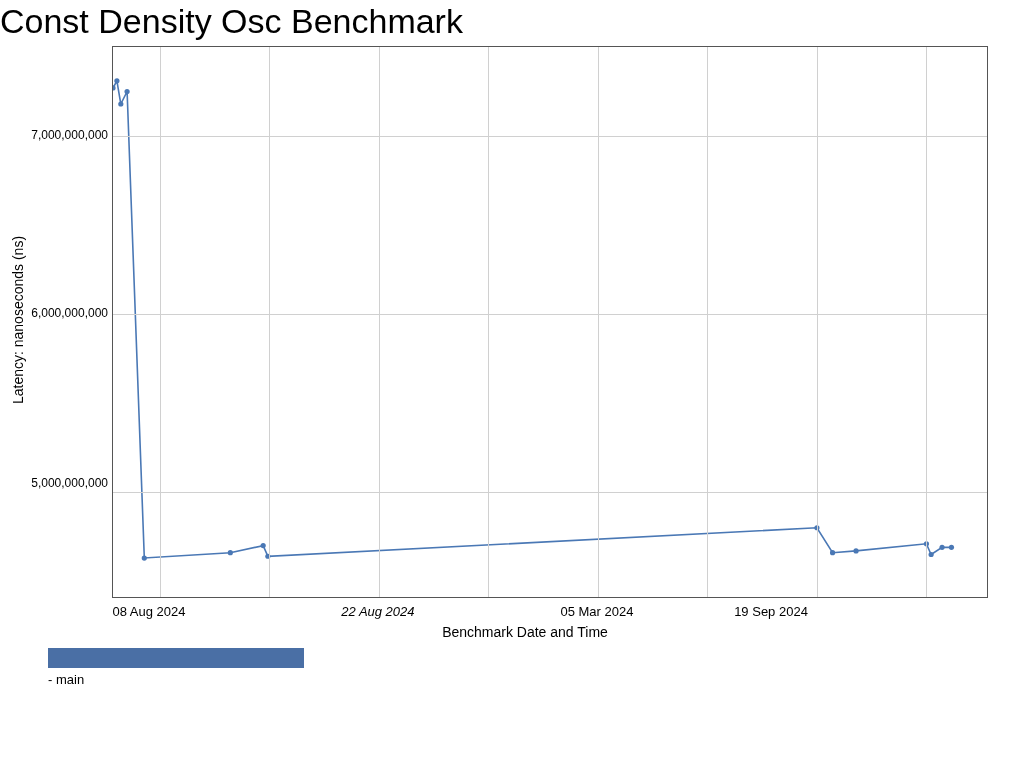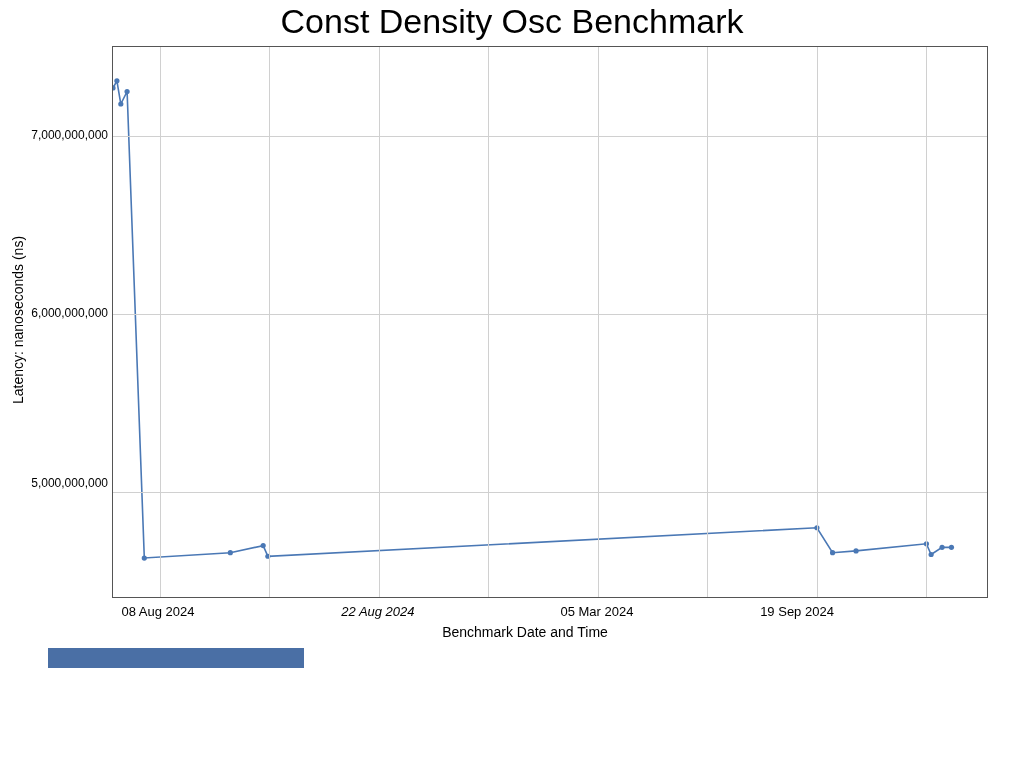--- a/index.html
+++ b/index.html
@@ -1,19 +1,19 @@
 <!DOCTYPE html>
 <html><head>
 <meta charset="utf-8">
 <style>
   html,body{margin:0;padding:0;background:#fff;font-family:Arial,Helvetica,sans-serif;color:#000}
   .stage{position:relative;width:1024px;height:768px}
   .logo{position:absolute;left:6px;top:6px;display:flex;align-items:center;font-weight:700;font-size:24px;gap:6px}
   .logo svg{width:28px;height:28px}
-  .title{position:absolute;left:0;right:0;top:2px;text-align:center;font-size:34px;font-weight:400}
+  .title{position:absolute;left:0;right:0;top:2px;text-align:left;font-size:34px;font-weight:400}
   .plot{position:absolute;left:112px;top:46px;width:876px;height:552px;border:1px solid #555;box-sizing:border-box;background:#fff}
   .plot .hline{position:absolute;left:0;right:0;border-top:1px solid #d0d0d0}
   .plot .vline{position:absolute;top:0;bottom:0;border-left:1px solid #d0d0d0}
   .plot svg{position:absolute;left:0;top:0}
   .ytlabel{position:absolute;right:916px;font-size:12px;transform:translateY(-50%);white-space:nowrap}
   .xtlabel{position:absolute;top:604px;font-size:13px;transform:translateX(-50%);white-space:nowrap}
   .ylabel{position:absolute;left:18px;top:320px;transform:translate(-50%,-50%) rotate(-90deg);font-size:14px;white-space:nowrap}
   .xlabel{position:absolute;left:525px;top:624px;transform:translateX(-50%);font-size:14px}
   .legend{position:absolute;left:48px;top:648px;width:300px;font-size:13px;line-height:1.45}
   .legend .swatch{width:256px;height:20px;background:#4a6fa5;margin-bottom:3px}
@@ -58,21 +58,22 @@
       <div class="vline" style="left: 594.429px;"></div>
       <div class="vline" style="left: 703.929px;"></div>
       <div class="vline" style="left: 813.429px;"></div>
     </div>
 
   <div class="ylabel">Latency: nanoseconds (ns)</div>
   <div class="xlabel">Benchmark Date and Time</div>
 
   <div class="legend">
     <div class="swatch"></div>
+    <div class="row">- main</div>
   </div>
 <div class="ytlabel" style="top: 483px;">5,000,000,000</div>
     <div class="ytlabel" style="top: 313.097px;">6,000,000,000</div>
     <div class="ytlabel" style="top: 135.032px;">7,000,000,000</div>
-    <div class="xtlabel" style="left: 158px; text-align: center;">08 Aug 2024</div>
+    <div class="xtlabel" style="left: 149px; text-align: center;">08 Aug 2024</div>
     <div class="xtlabel" style="left: 377.929px; font-style: italic;">22 Aug 2024</div>
     <div class="xtlabel" style="left: 596.929px;">05 Mar 2024</div>
-    <div class="xtlabel" style="left: 797px;">19 Sep 2024</div>
+    <div class="xtlabel" style="left: 771px;">19 Sep 2024</div>
   </div>
 
 </body></html>

